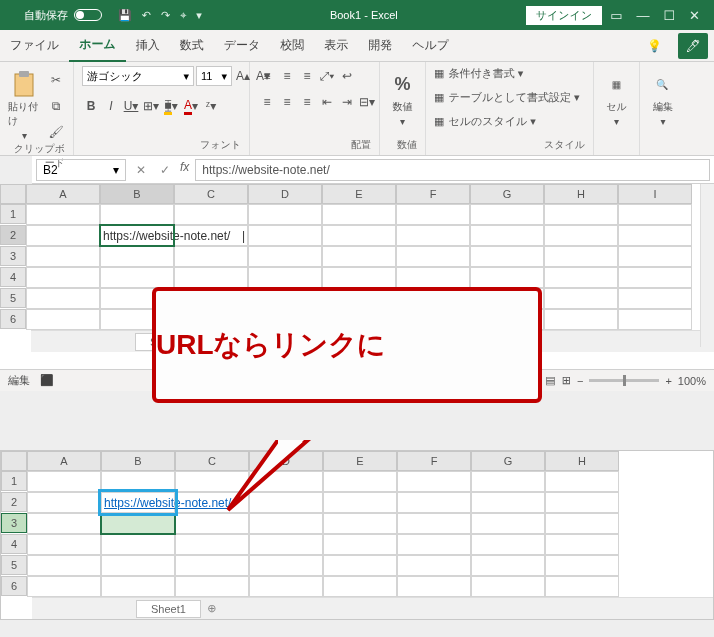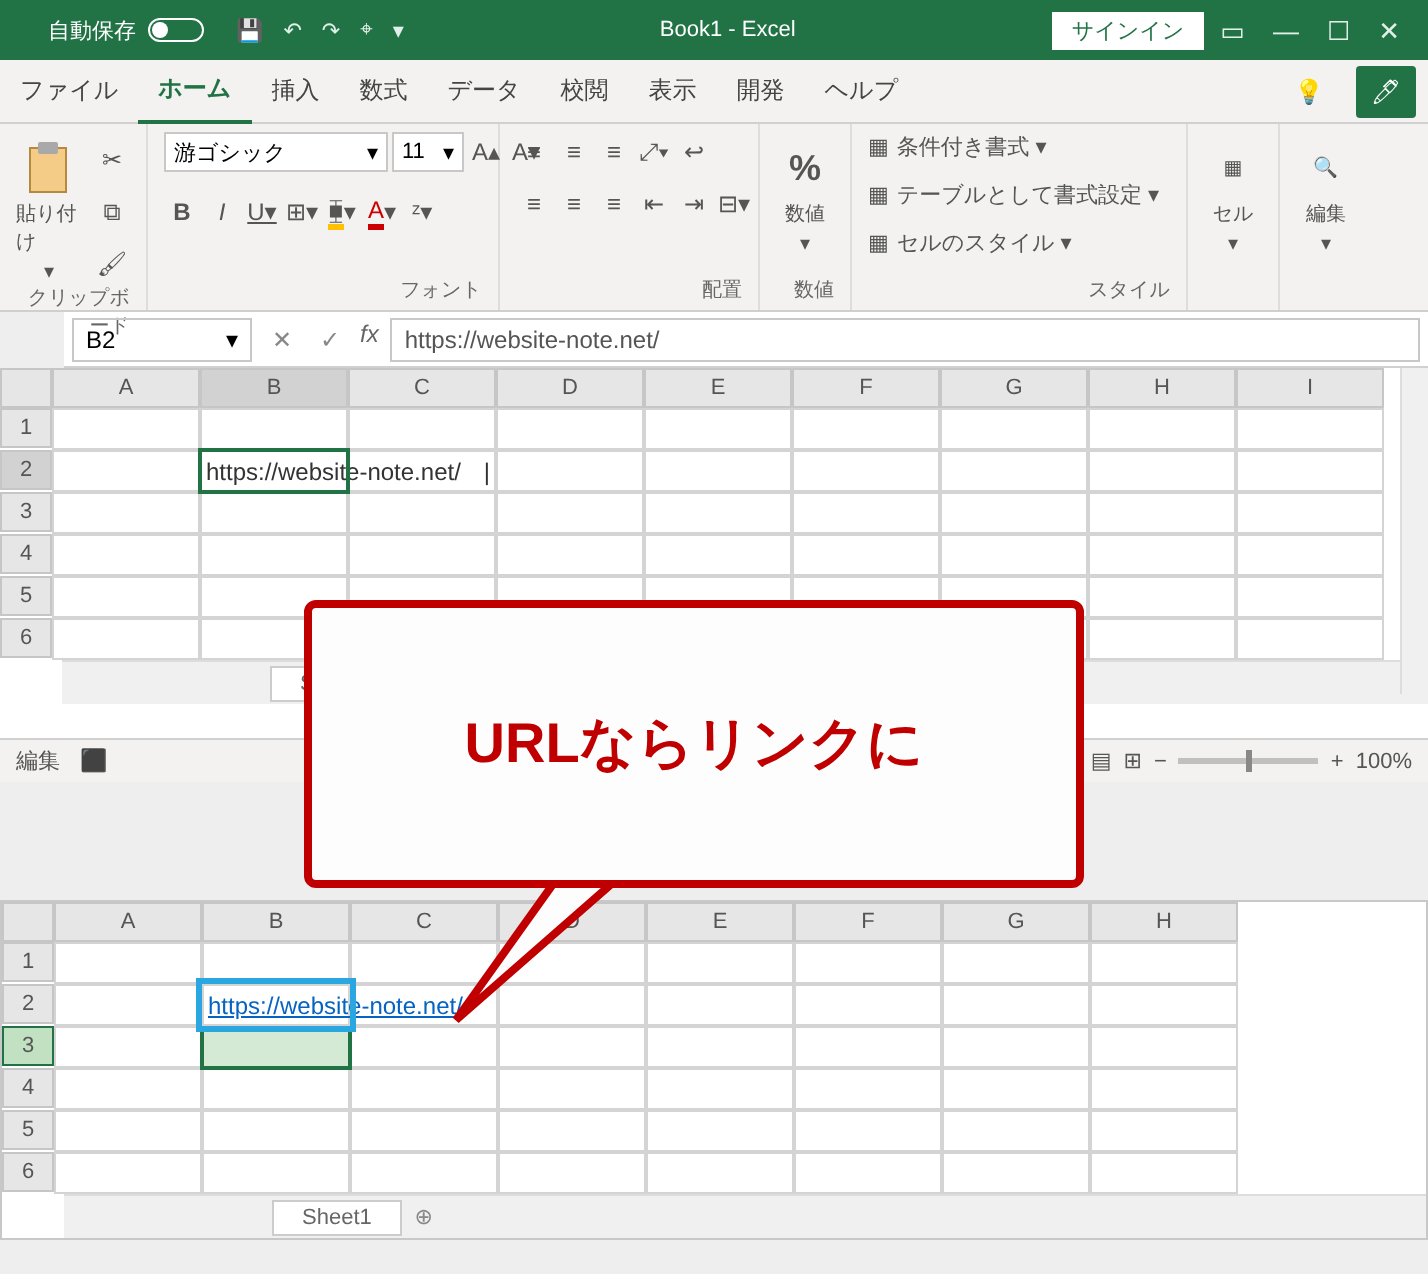--- a/index.html
+++ b/index.html
@@ -52,21 +52,21 @@
 .vscroll { position: absolute; right: 0; top: 0; bottom: 22px; width: 14px; background: #f0f0f0; border-left: 1px solid #ddd; }
 .hscroll-area { height: 22px; background: #f0f0f0; border-top: 1px solid #ddd; display: flex; align-items: center; font-size: 11px; color: #666; margin-left: 31px; }
 .sheet-tab { background: #fff; border: 1px solid #ccc; padding: 2px 14px; margin-left: 30px; font-size: 11px; }
 .plus-tab { width: 22px; text-align: center; color: #888; }
 
 .statusbar { height: 22px; background: #f3f2f1; border-top: 1px solid #d0d0d0; display: flex; align-items: center; font-size: 11px; color: #555; padding: 0 8px; gap: 10px; }
 .sb-right { margin-left: auto; display: flex; align-items: center; gap: 6px; }
 .zoom-slider { width: 70px; height: 3px; background: #c0c0c0; position: relative; }
 .zoom-slider::after { content: ""; position: absolute; left: 48%; top: -4px; width: 3px; height: 11px; background: #888; }
 
-.callout { position: absolute; left: 152px; top: 300px; width: 390px; height: 144px; background: #fdfdfd; border: 4px solid #c00000; border-radius: 6px; display: flex; align-items: center; justify-content: center; z-index: 50; }
+.callout { position: absolute; left: 152px; top: 287px; width: 390px; height: 116px; background: #fdfdfd; border: 4px solid #c00000; border-radius: 6px; display: flex; align-items: center; z-index: 50; }
 .callout-text { color: #c00000; font-size: 28px; font-weight: bold; text-align: center; line-height: 1.5; }
 .callout-tail { position: absolute; left: 218px; top: 440px; z-index: 49; }
 
 .sheet2-wrap { position: absolute; left: 0; top: 450px; right: 0; background: #fff; border: 1px solid #c8c8c8; }
 
 svg { display: block; }
 </style>
 </head>
 <body>
 

